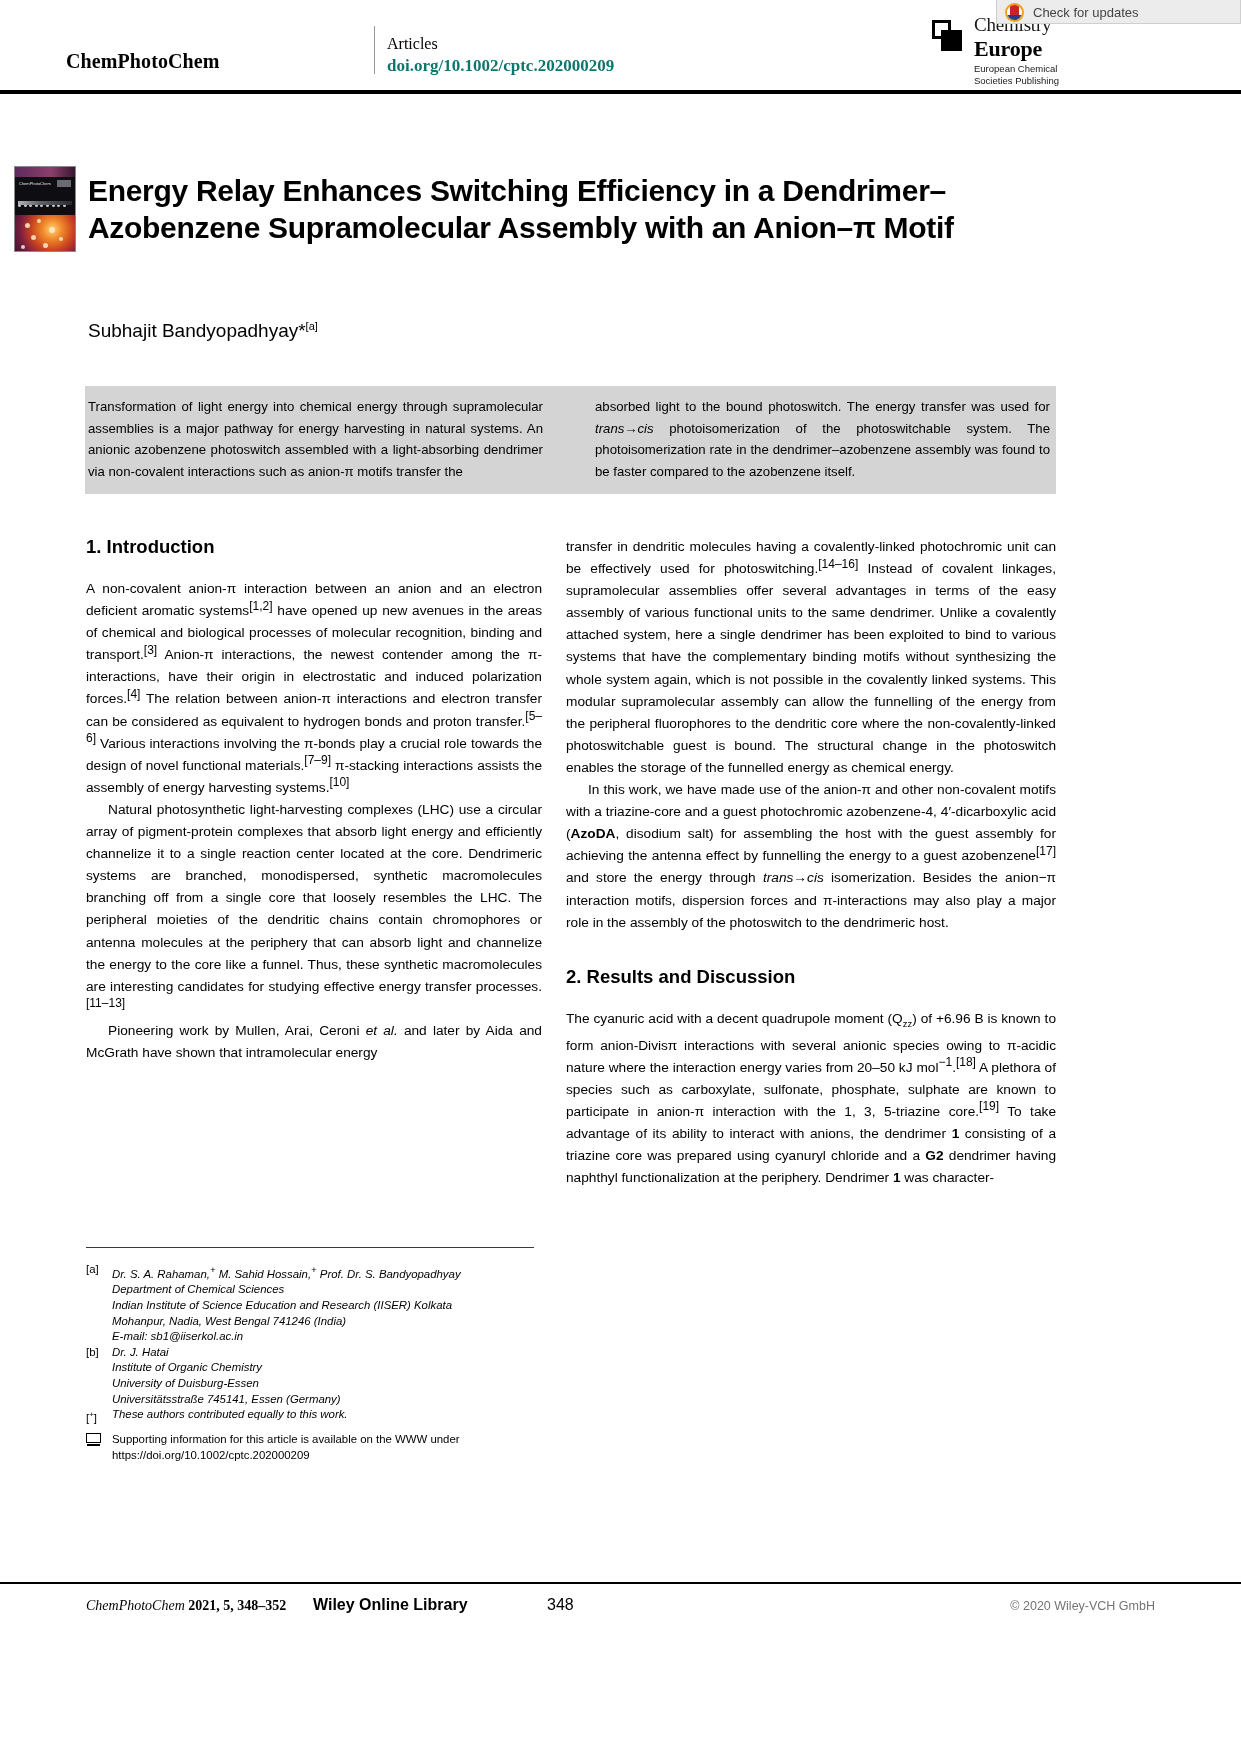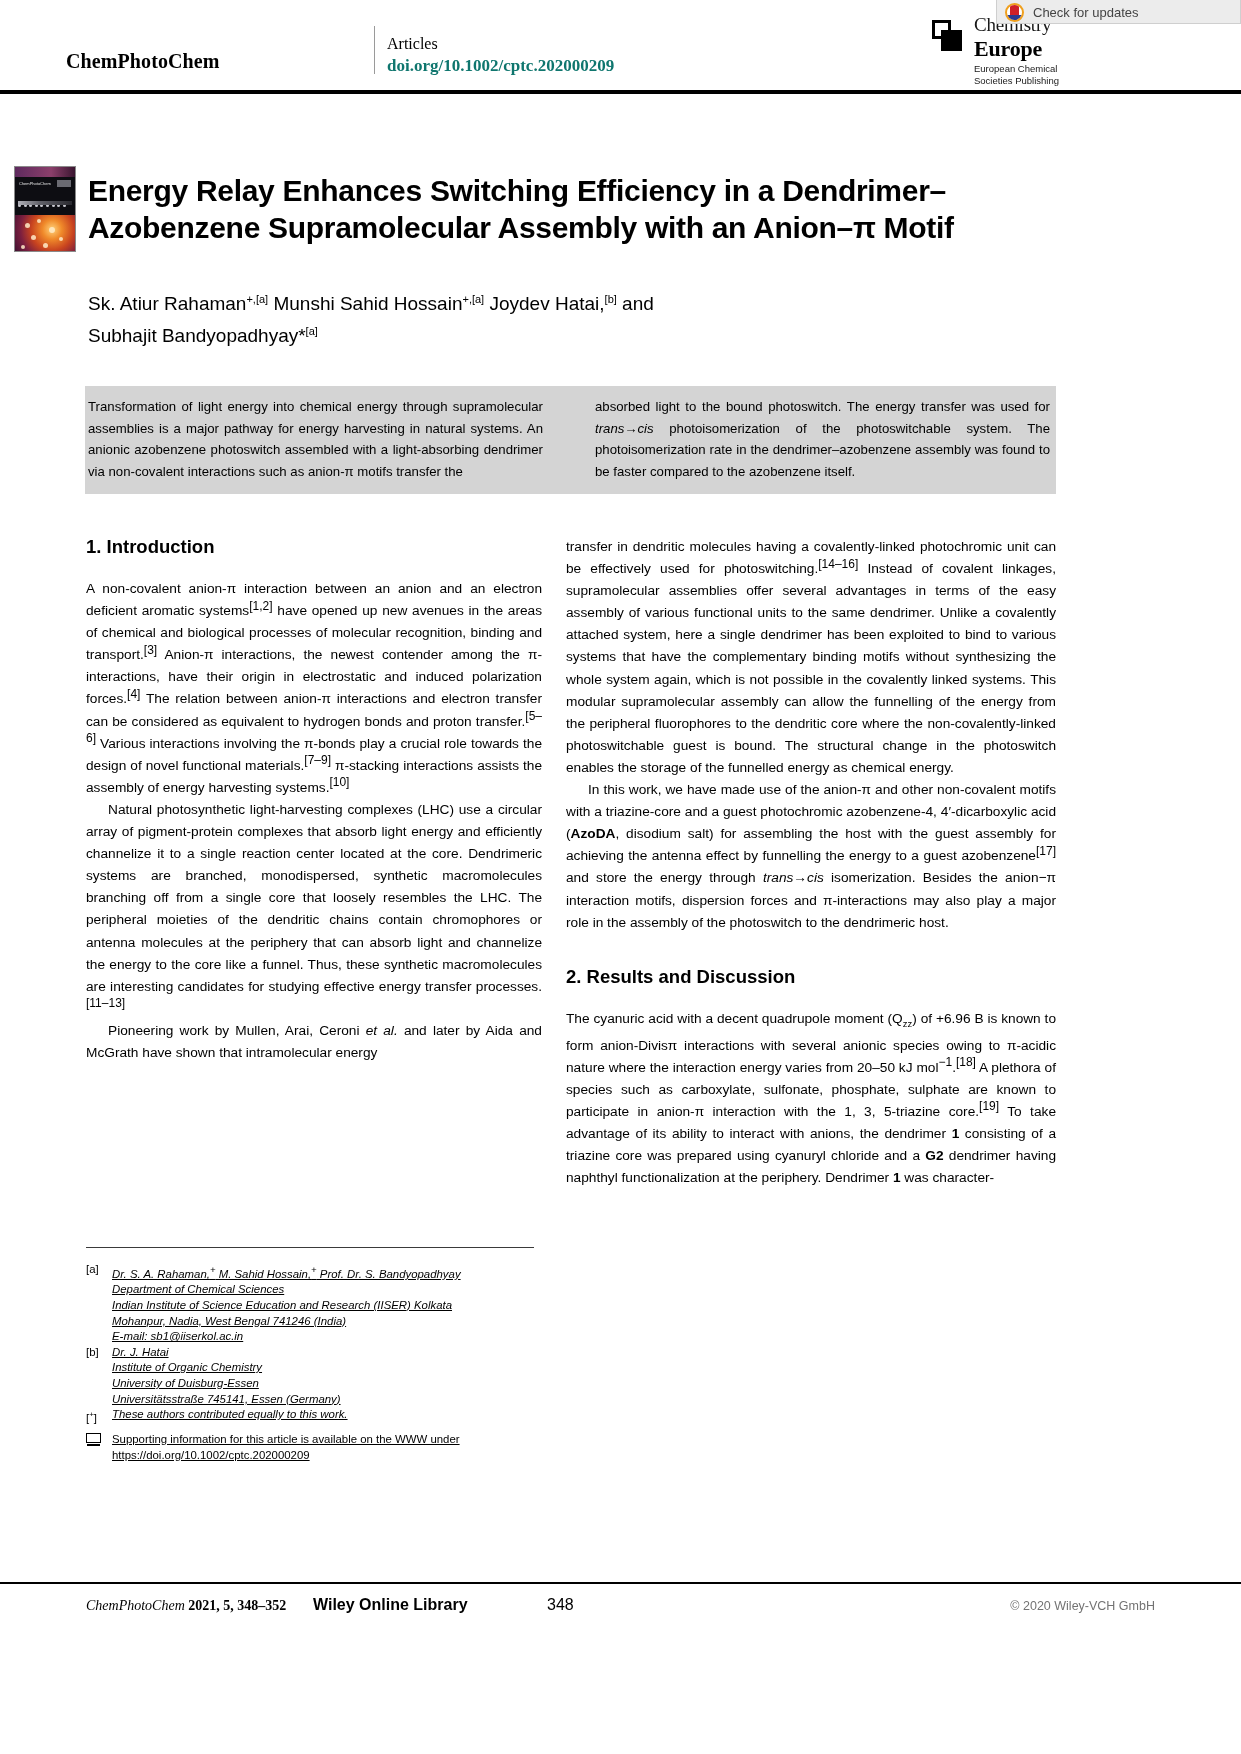--- a/index.html
+++ b/index.html
@@ -321,21 +321,21 @@
     color: #000;
   }
   .fn-row { display: flex; margin-bottom: 0px; }
   .fn-label {
     width: 26px;
     flex: 0 0 26px;
     text-align: left;
     font-style: normal;
   }
   .fn-label sup { font-size: 8px; vertical-align: super; }
-  .fn-body { flex: 1; text-decoration: underline; }
+  .fn-body { flex: 1; }
   .fn-body .it { font-style: italic; }
   .fn-body .line { display: block; }
   .fn-si { font-style: normal; text-align: justify; line-height: 16.4px; }
   .fn-mon {
     flex: 0 0 26px;
     width: 26px;
     padding-top: 2px;
   }
   .monitor {
     width: 15px; height: 13px;
@@ -451,21 +451,21 @@
     <div class="ct-mol" style="left:16px;top:20px;width:5px;height:5px;"></div>
     <div class="ct-mol" style="left:44px;top:22px;width:4px;height:4px;"></div>
     <div class="ct-mol" style="left:28px;top:28px;width:5px;height:5px;"></div>
     <div class="ct-mol" style="left:6px;top:30px;width:4px;height:4px;"></div>
   </div>
 </div>
 
 <h1 class="art-title">Energy Relay Enhances Switching Efficiency in a Dendrimer–Azobenzene Supramolecular Assembly with an Anion–π Motif</h1>
 
 <div class="authors">
-  <span>Sk. Atiur Rahaman<sup>+,[a]</sup> Munshi Sahid Hossain<sup>+,[a]</sup> Joydev Hatai,<sup>[b]</sup> and</span><br>
+  <br>
   <span>Subhajit Bandyopadhyay*<sup>[a]</sup></span>
 </div>
 
 <div class="abstract">
   <div class="col col-l">Transformation of light energy into chemical energy through supramolecular assemblies is a major pathway for energy harvesting in natural systems. An anionic azobenzene photoswitch assembled with a light-absorbing dendrimer via non-covalent interactions such as anion-π motifs transfer the</div><div class="col col-r"><span>absorbed light to the bound photoswitch. The energy transfer was used for </span><span class="it">trans→cis</span><span> photoisomerization of the photoswitchable system. The photoisomerization rate in the dendrimer–azobenzene assembly was found to be faster compared to the azobenzene itself.</span></div>
 </div>
 
 <div class="col-left">
   <h2 class="sec">1. Introduction</h2>
 

